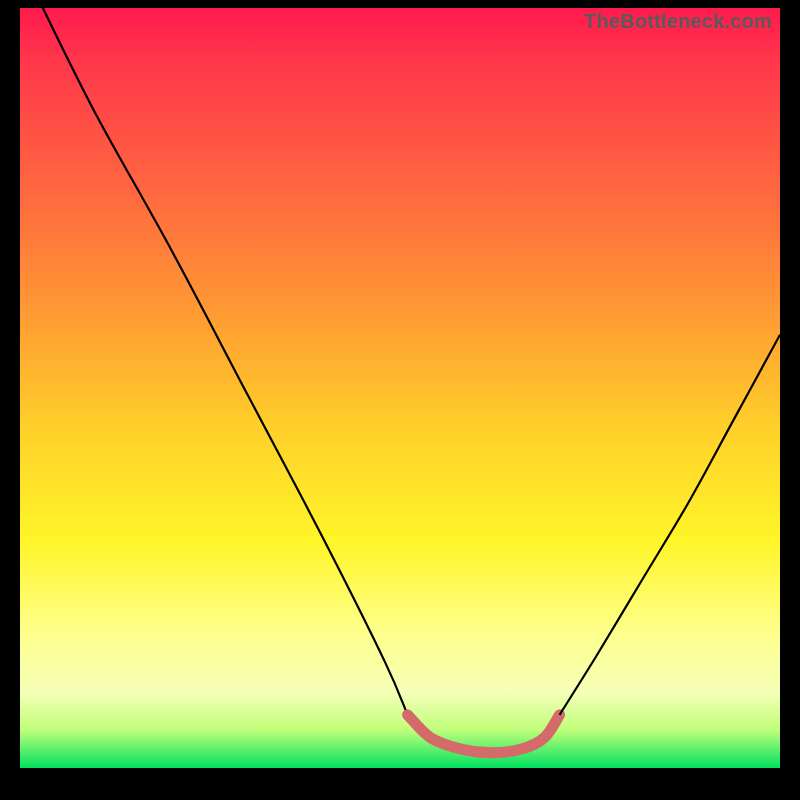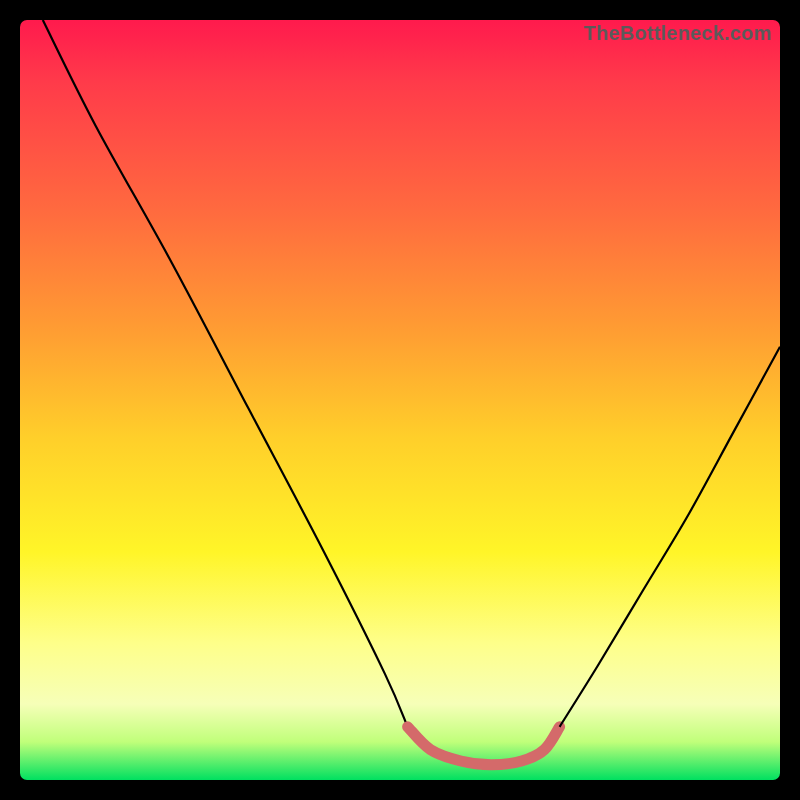--- a/index.html
+++ b/index.html
@@ -15,36 +15,35 @@
     position: absolute;
     left: 0;
     top: 0;
     width: 800px;
     height: 800px;
     background: #000;
   }
   .plot {
     position: absolute;
     left: 20px;
-    top: 20px;
+    top: 8px;
     width: 760px;
     height: 760px;
     
     background: linear-gradient(to bottom,
       #ff1a4d 0%,
       #ff3a4a 8%,
       #ff6a3f 25%,
       #ff9a33 40%,
       #ffcf2a 55%,
       #fff528 70%,
       #feff8a 82%,
       #f6ffb8 90%,
       #c0ff7a 95%,
       #00e060 100%);
-    border-radius: 7px;
   }
   .watermark {
     position: absolute;
     top: 2px;
     right: 8px;
     color: #5a5a5a;
     font-size: 20px;
     font-weight: 600;
     letter-spacing: 0.2px;
     user-select: none;

